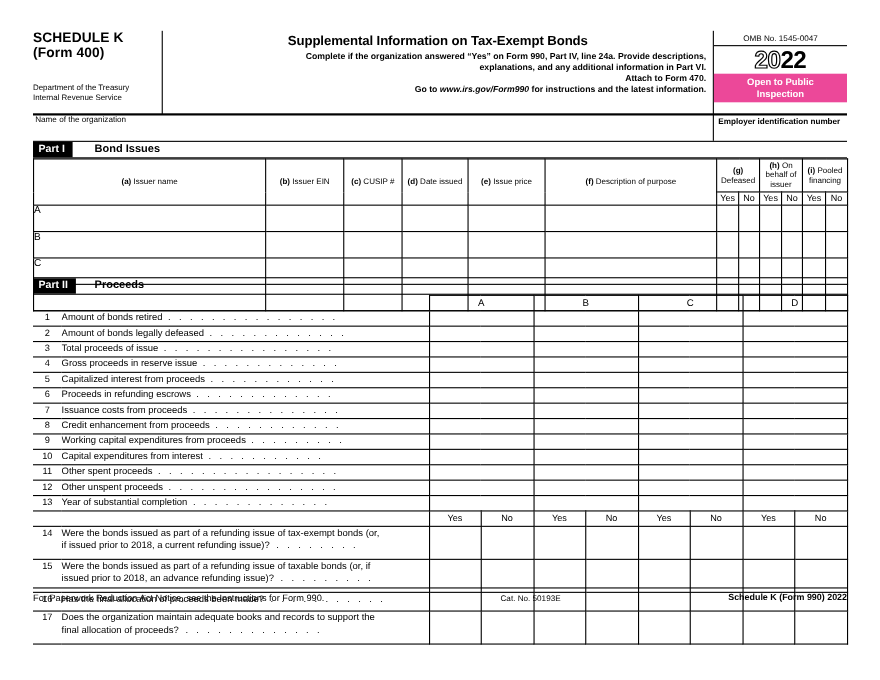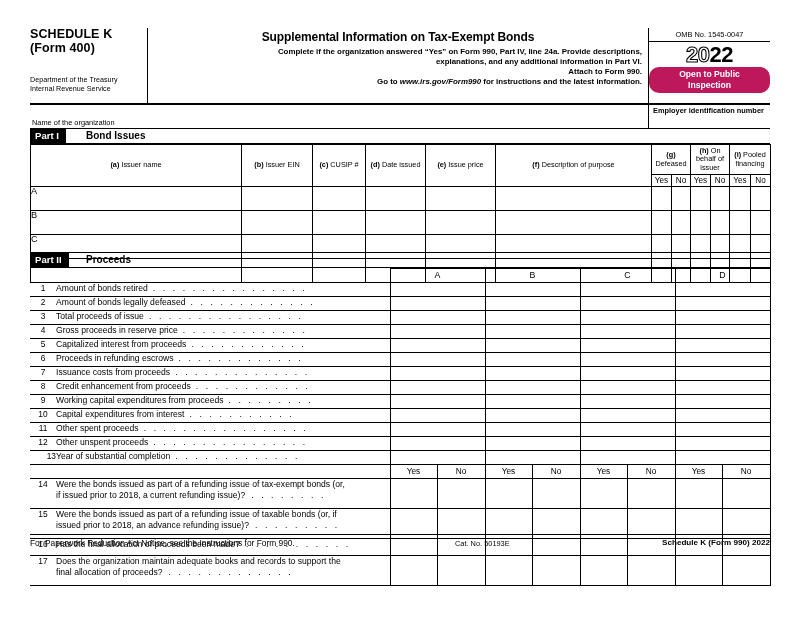--- a/index.html
+++ b/index.html
@@ -93,27 +93,26 @@
     font-weight: bold;
     line-height: 24px;
     letter-spacing: -0.5px;
     padding-top: 1px;
   }
   .year .outline {
     color: #ffffff;
     -webkit-text-stroke: 1.1px #000;
   }
   .open-public {
-    background: #be185d;
+    background: #ec4899;
     color: #fff;
     font-size: 8.6px;
     font-weight: bold;
     line-height: 10.5px;
     padding: 2px 0 3px 0;
-    border-radius: 10px;
   }
 
   .rule-thick {
     position: absolute;
     left: 30px;
     width: 740px;
     height: 1.6px;
     background: #000;
   }
 
@@ -121,21 +120,21 @@
   .nameorg {
     position: absolute;
     left: 30px;
     top: 104px;
     width: 740px;
     height: 24px;
     box-sizing: border-box;
   }
   .nameorg .lbl {
     position: absolute;
-    left: 2px; top: 14px;
+    left: 2px; top: 0;
     font-size: 7.4px;
   }
   .nameorg .ein {
     position: absolute;
     left: 618px; top: 0;
     width: 122px; height: 24px;
     border-left: 1.1px solid #000;
     box-sizing: border-box;
   }
   .nameorg .ein .lbl2 {
@@ -328,21 +327,21 @@
         <div>Department of the Treasury</div>
         <div>Internal Revenue Service</div>
       </div>
     </div>
 
     <div class="hdr-center">
       <div class="form-title">Supplemental Information on Tax-Exempt Bonds</div>
       <div class="form-sub">
         <div>Complete if the organization answered “Yes” on Form 990, Part IV, line 24a. Provide descriptions,</div>
         <div>explanations, and any additional information in Part VI.</div>
-        <div>Attach to Form 990.</div>
+        <div>Attach to Form 470.</div>
         <div><span>Go to </span><i>www.irs.gov/Form990</i><span> for instructions and the latest information.</span></div>
       </div>
     </div>
 
     <div class="hdr-right">
       <div class="omb">OMB No. 1545-0047</div>
       <div class="year"><span class="outline">20</span><span>22</span></div>
       <div class="open-public">
         <div>Open to Public</div>
         <div>Inspection</div>
@@ -508,21 +507,21 @@
       <tr>
         <td class="num-cell" style="border-left:none;">3</td>
         <td class="desc-cell"><span>Total proceeds of issue</span><span class="leader">. . . . . . . . . . . . . . . .</span></td>
         <td colspan="2"></td>
         <td colspan="2"></td>
         <td colspan="2"></td>
         <td colspan="2"></td>
       </tr>
       <tr>
         <td class="num-cell" style="border-left:none;">4</td>
-        <td class="desc-cell"><span>Gross proceeds in reserve price</span><span class="leader">. . . . . . . . . . . . .</span></td>
+        <td class="desc-cell"><span>Gross proceeds in reserve issue</span><span class="leader">. . . . . . . . . . . . .</span></td>
         <td colspan="2"></td>
         <td colspan="2"></td>
         <td colspan="2"></td>
         <td colspan="2"></td>
       </tr>
       <tr>
         <td class="num-cell" style="border-left:none;">5</td>
         <td class="desc-cell"><span>Capitalized interest from proceeds</span><span class="leader">. . . . . . . . . . . .</span></td>
         <td colspan="2"></td>
         <td colspan="2"></td>
@@ -579,21 +578,21 @@
       </tr>
       <tr>
         <td class="num-cell" style="border-left:none;">12</td>
         <td class="desc-cell"><span>Other unspent proceeds</span><span class="leader">. . . . . . . . . . . . . . . .</span></td>
         <td colspan="2"></td>
         <td colspan="2"></td>
         <td colspan="2"></td>
         <td colspan="2"></td>
       </tr>
       <tr>
-        <td class="num-cell" style="border-left:none;text-align:right;">13</td>
+        <td class="num-cell" style="border-left:none;">13</td>
         <td class="desc-cell"><span>Year of substantial completion</span><span class="leader">. . . . . . . . . . . . .</span></td>
         <td colspan="2"></td>
         <td colspan="2"></td>
         <td colspan="2"></td>
         <td colspan="2"></td>
       </tr>
 
       <tr>
         <td class="num-cell" style="border-left:none;border-bottom:none;"></td>
         <td class="desc-cell" style="border-right:none;border-bottom:none;"></td>

